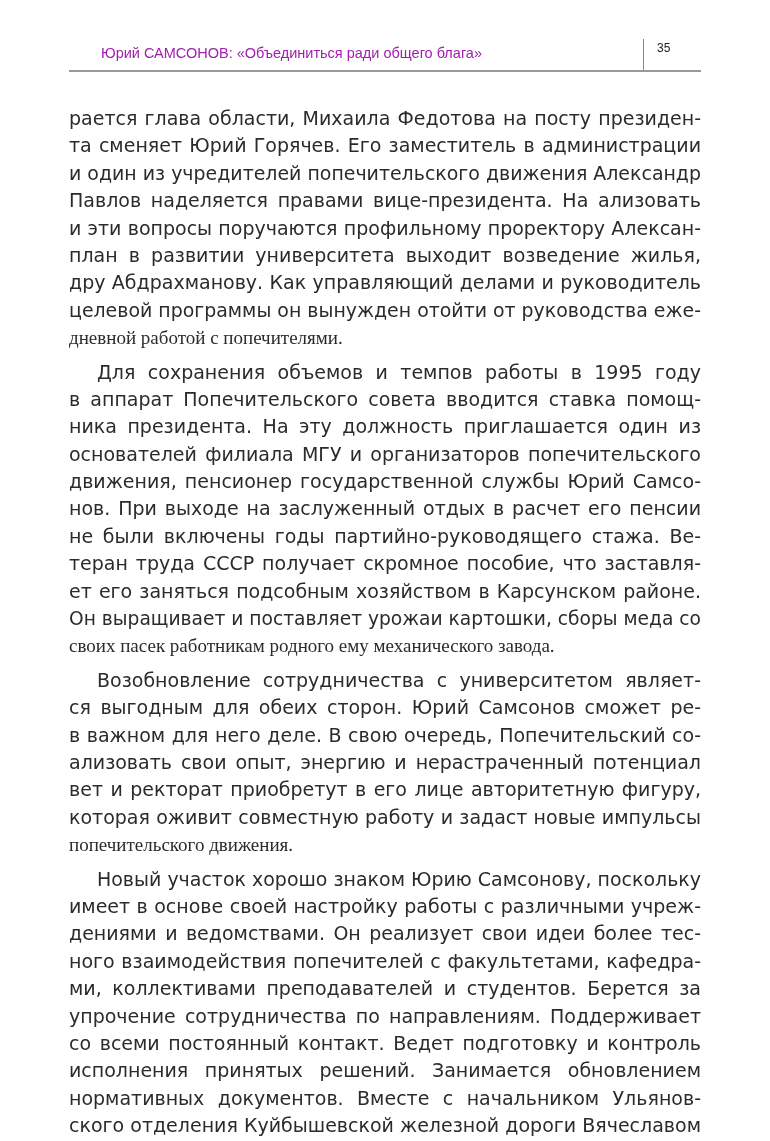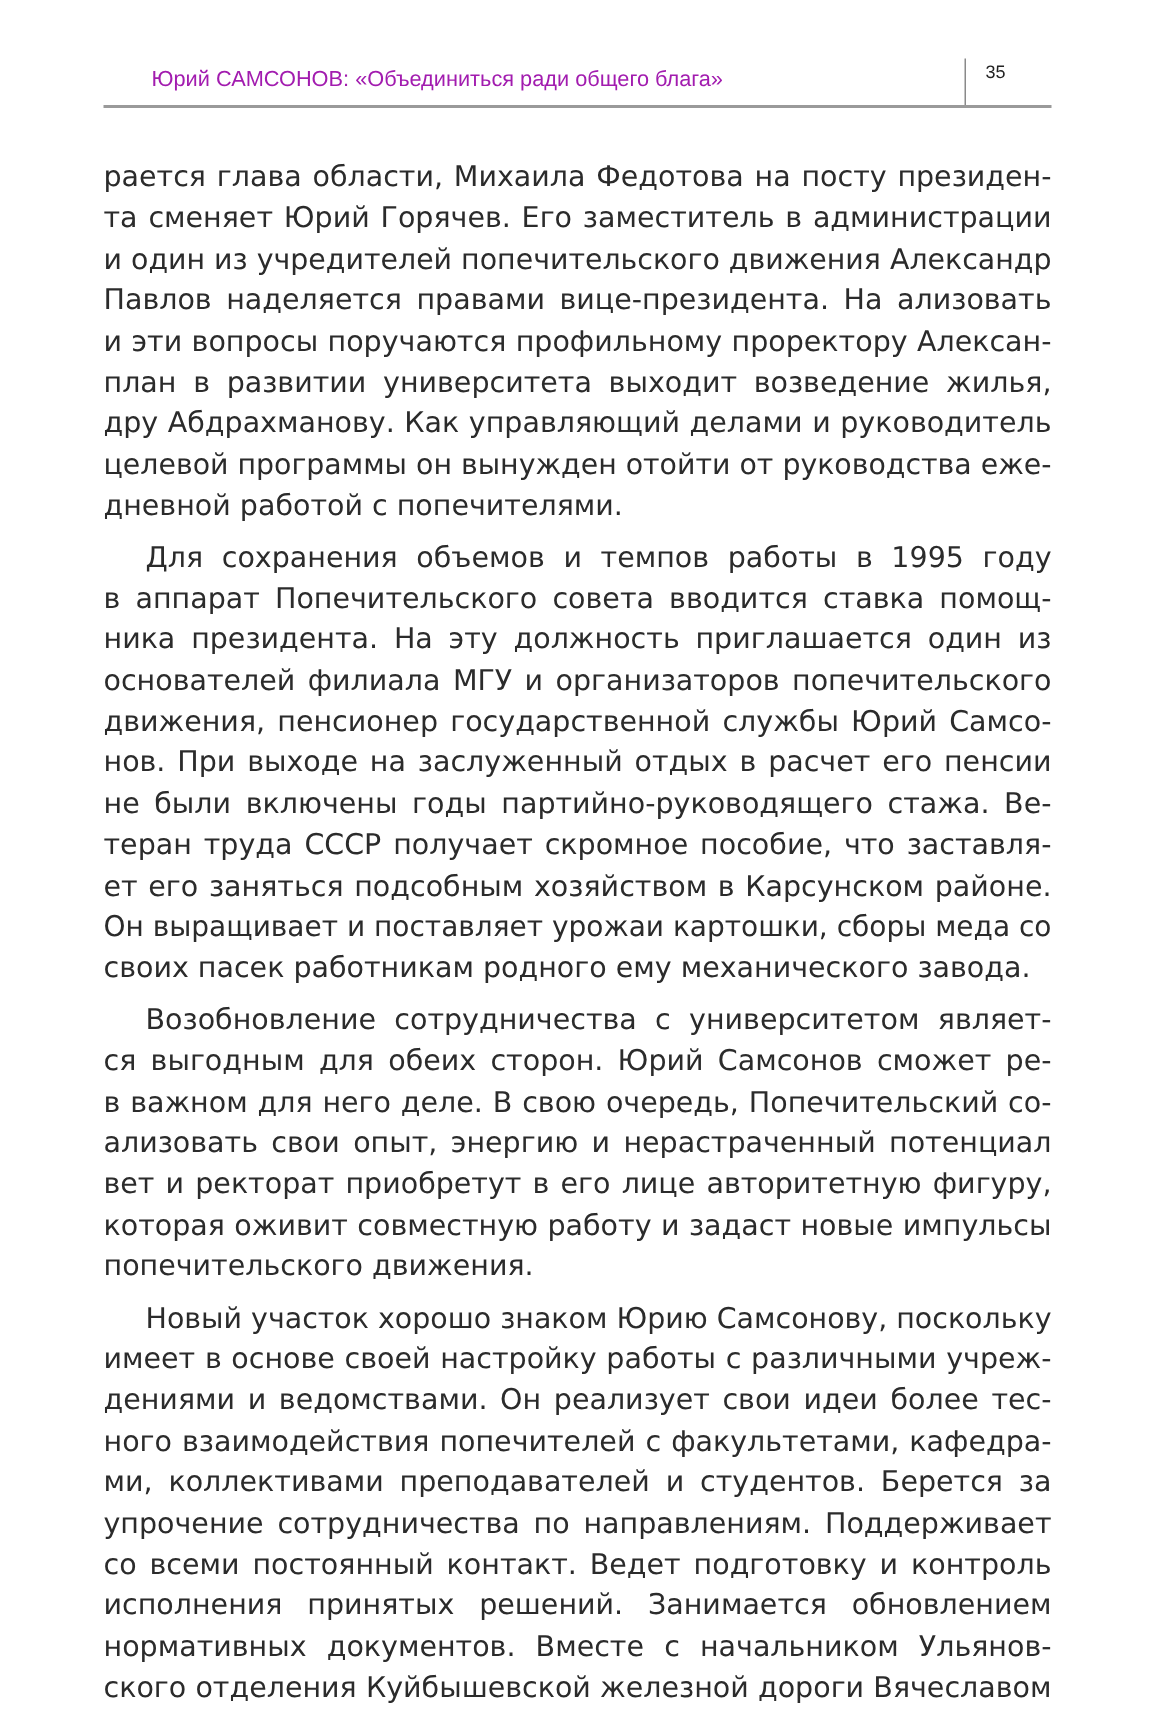--- a/index.html
+++ b/index.html
@@ -71,20 +71,21 @@
       height: 27.4px;
       line-height: 27.4px;
       white-space: nowrap;
       text-align: justify;
       text-align-last: justify;
       overflow: hidden;
       transform-origin: left center;
     }
     .line.last {
       text-align-last: left;
+      font-family: Liberation Serif, serif;
     }
     .line.first {
       padding-left: 28px;
     }
   </style>
 </head>
 <body>
 
 <div class="running-header">
   <span class="header-title">Юрий САМСОНОВ: «Объединиться ради общего блага»</span>

